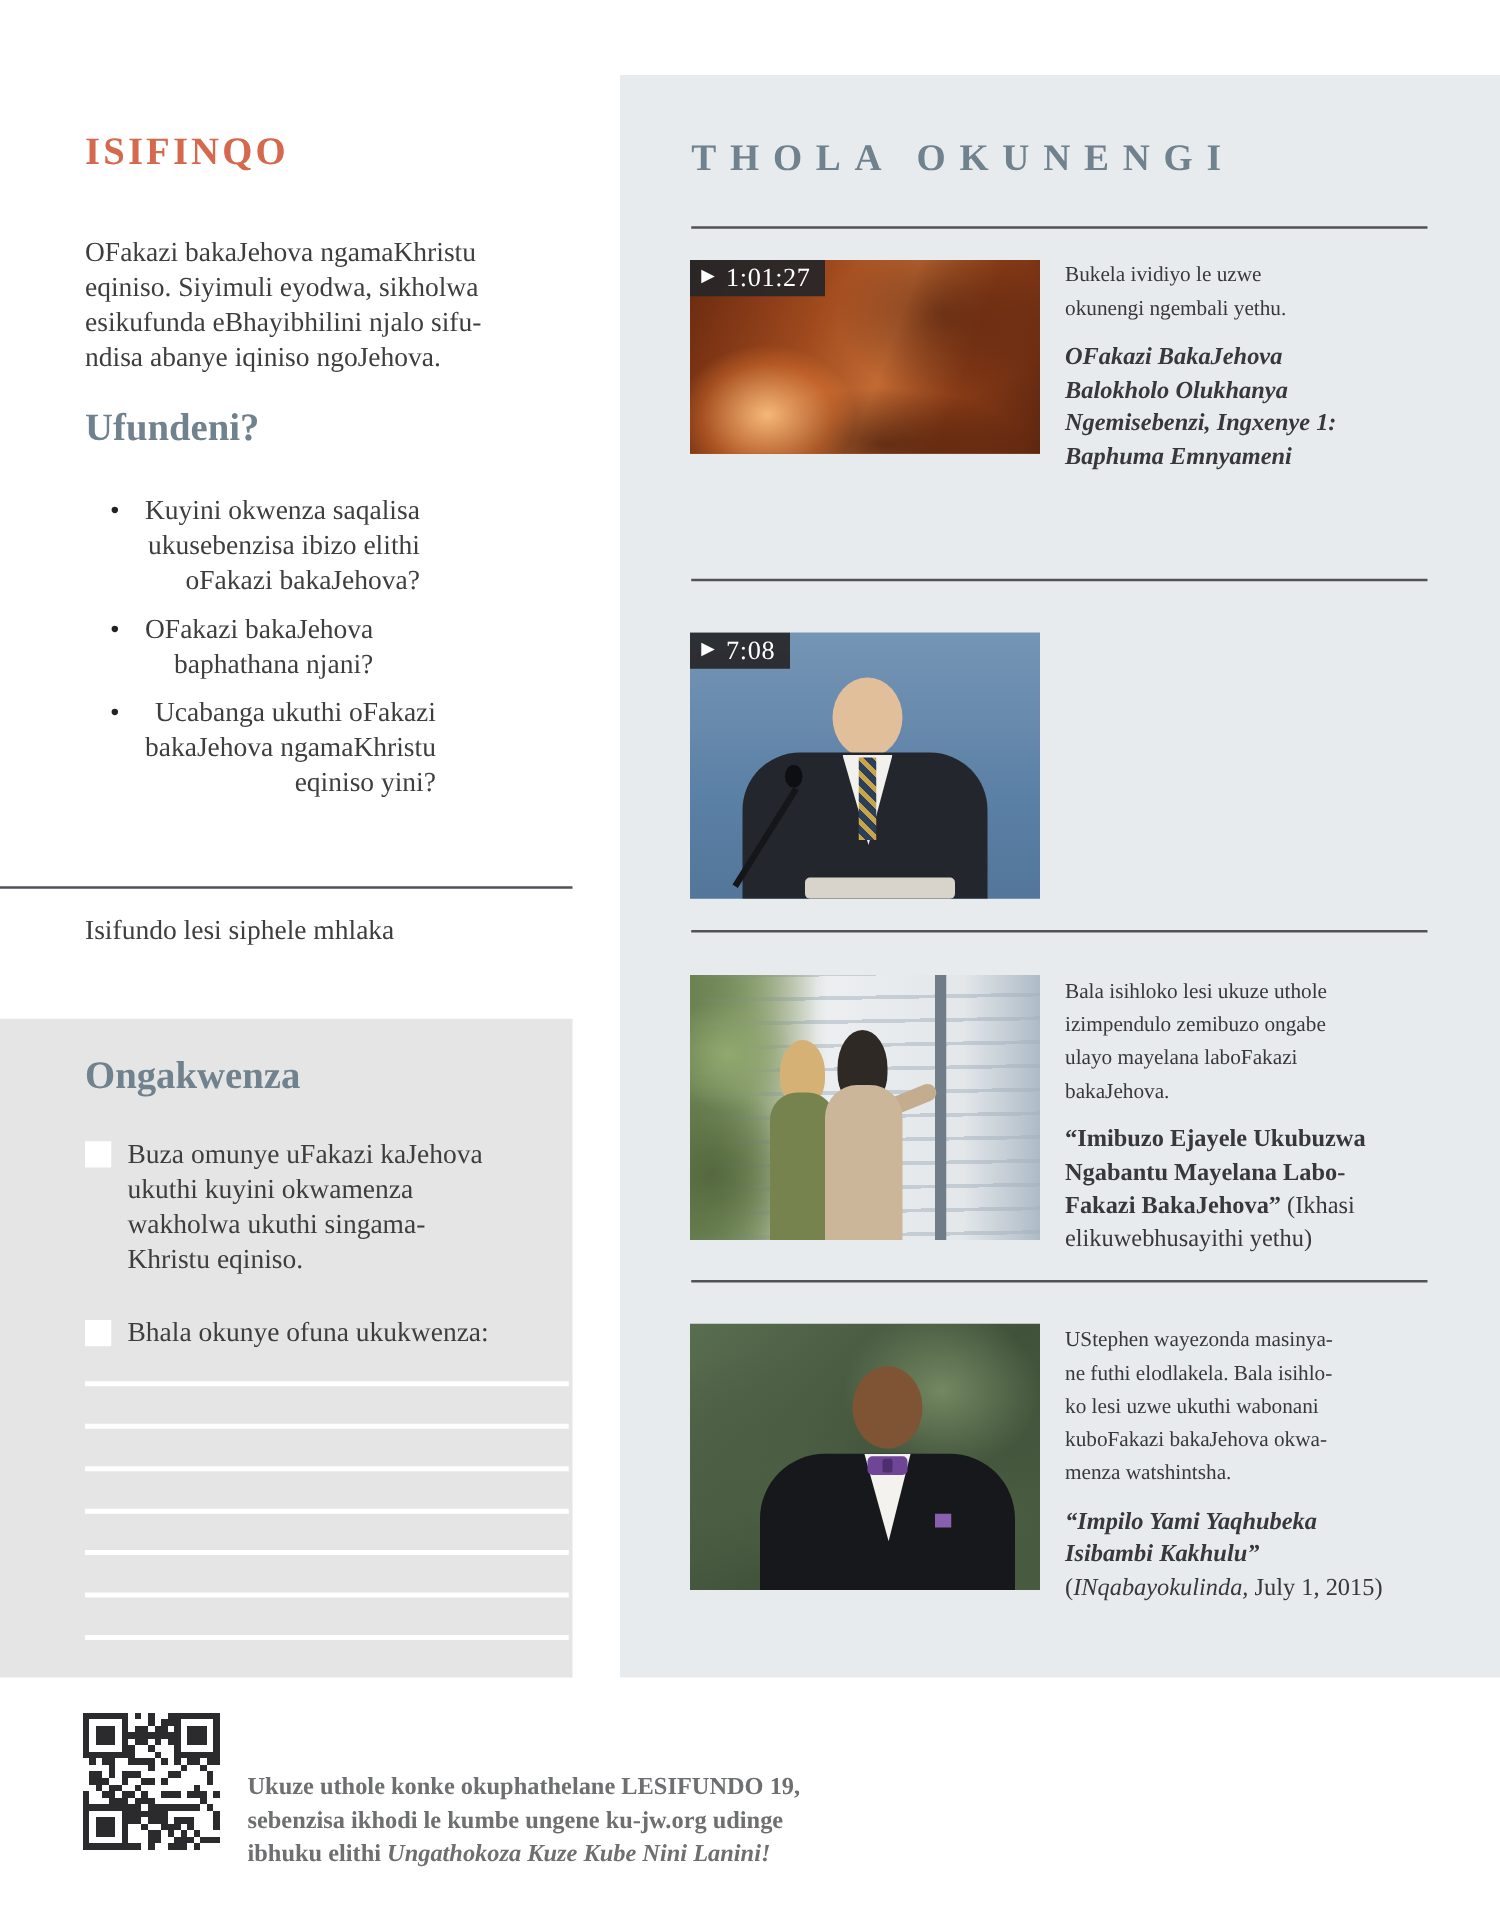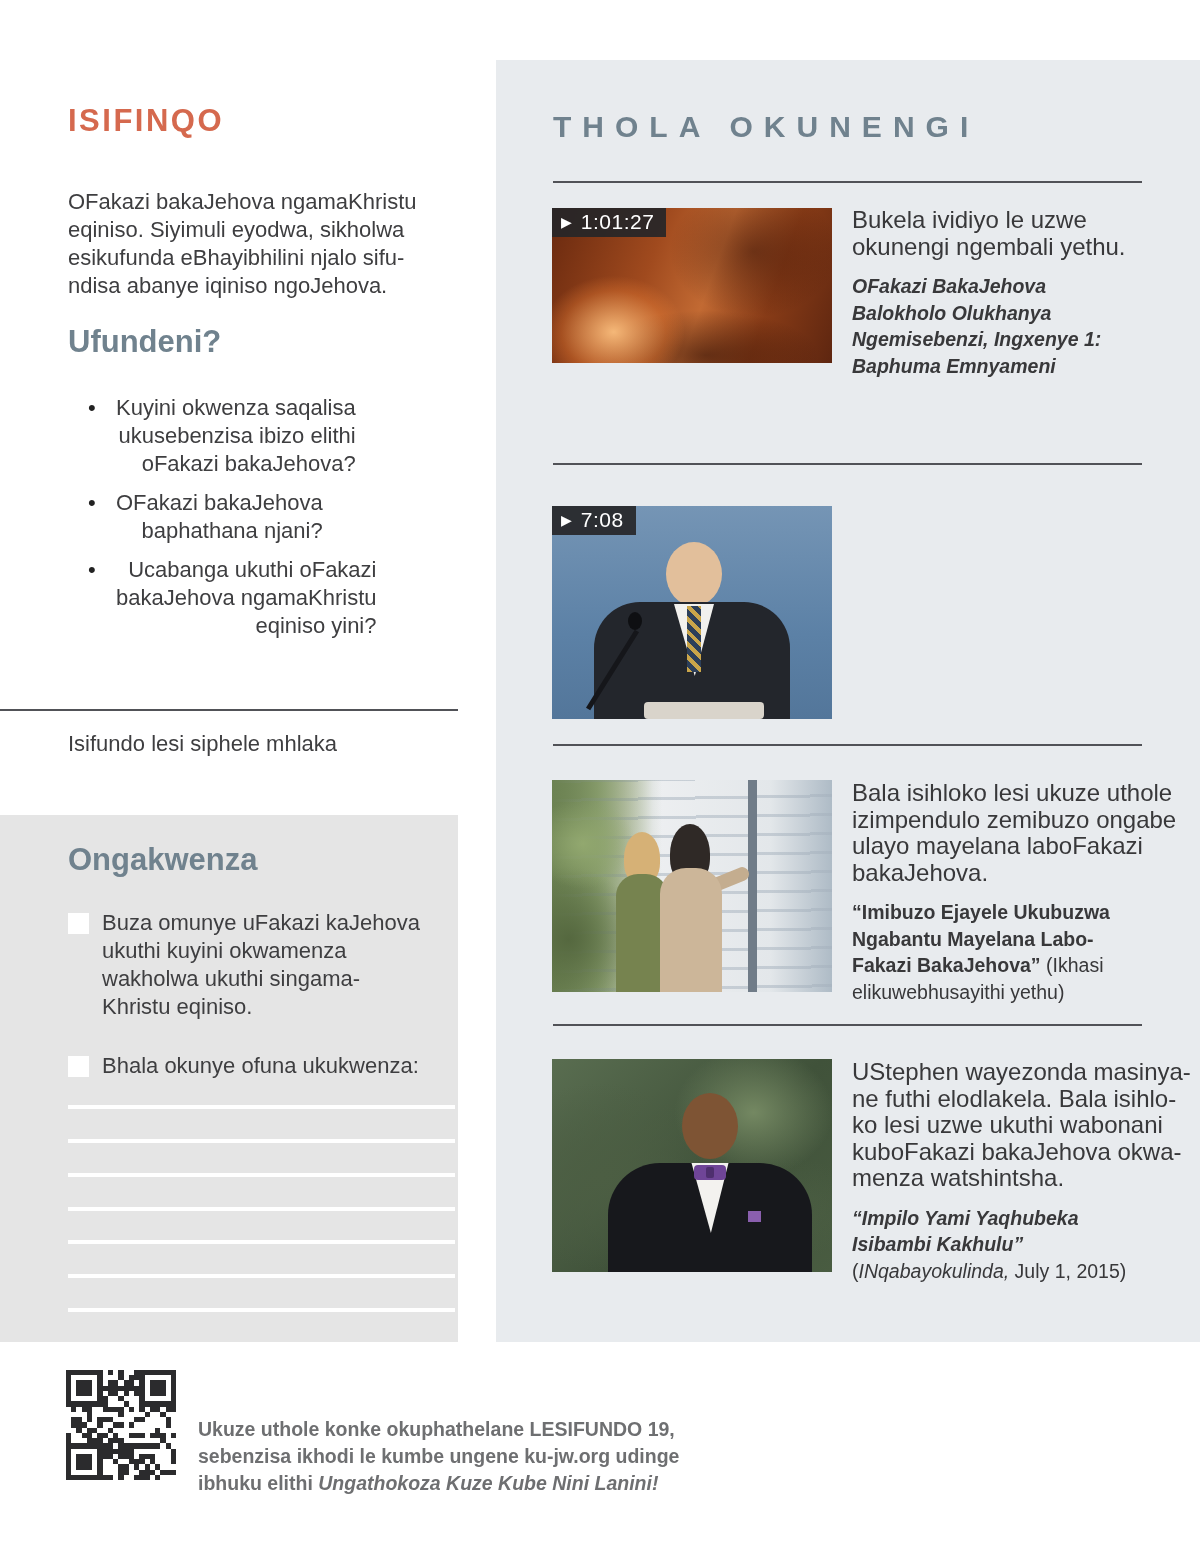--- a/index.html
+++ b/index.html
@@ -1,18 +1,18 @@
 <!DOCTYPE html>
 <html><head>
 <meta charset="utf-8">
 <style>
   html,body{margin:0;padding:0;}
   body{background:#ffffff;font-family:"Liberation Sans","DejaVu Sans",sans-serif;}
   .page{position:relative;width:1200px;height:1543px;background:#ffffff;overflow:hidden;}
-  .abs{position:absolute;}
+  .abs{position:absolute;font-family:Liberation Serif, serif;}
   .pre{white-space:pre;}
 
   
   .summary-heading{left:68px;top:103px;font-size:31px;font-weight:bold;letter-spacing:2.5px;color:#d5694e;}
   .summary-text{left:68px;top:188px;font-size:22px;line-height:28px;color:#3e3e40;}
   .learn-heading{left:68px;top:324px;font-size:31px;font-weight:bold;color:#70828e;}
   .bullet-list{left:88px;top:394px;}
   .bullet-item{display:flex;margin-bottom:11px;color:#3e3e40;}
   .bullet-marker{width:28px;font-size:22px;line-height:28px;color:#222;}
   .bullet-text{font-size:22px;line-height:28px;text-align:right;}
@@ -27,21 +27,21 @@
   .task-checkbox{width:21px;height:21px;background:#ffffff;margin-top:4px;flex:0 0 21px;}
   .task-text{margin-left:13px;font-size:22px;line-height:28px;color:#3e3e40;}
   .writing-line{position:absolute;left:68px;width:387px;height:4px;background:#ffffff;}
 
   
   .explore-panel{left:496px;top:60px;width:710px;height:1282px;background:#e8ebee;}
   .explore-heading{left:57px;top:50px;font-size:30px;font-weight:bold;letter-spacing:11px;color:#70828e;}
   .item-divider{position:absolute;left:57px;width:589px;height:2px;background:#515257;}
   .thumb{position:absolute;left:56px;width:280px;overflow:hidden;}
   .itext{position:absolute;left:356px;width:300px;color:#38383a;}
-  .idesc{font-size:24px;line-height:26.5px;}
+  .idesc{font-size:17px;line-height:26.5px;}
   .ititle{font-size:19.5px;line-height:26.5px;font-weight:bold;font-style:italic;margin-top:13px;}
   .ititle-upright{font-style:normal;}
   .t-reg{font-weight:normal;font-style:normal;text-align:right;}
   .i{font-style:italic;}
   .cite{font-size:19.5px;line-height:26.5px;margin-top:0;}
 
   .duration-badge{position:absolute;left:0;top:0;background:rgba(38,38,40,0.92);color:#ffffff;
     display:flex;align-items:center;padding:2px 12px 3px 9px;}
   .play-icon{font-size:14px;margin-right:9px;line-height:22px;}
   .duration-text{font-size:21px;line-height:24px;letter-spacing:0.5px;}

